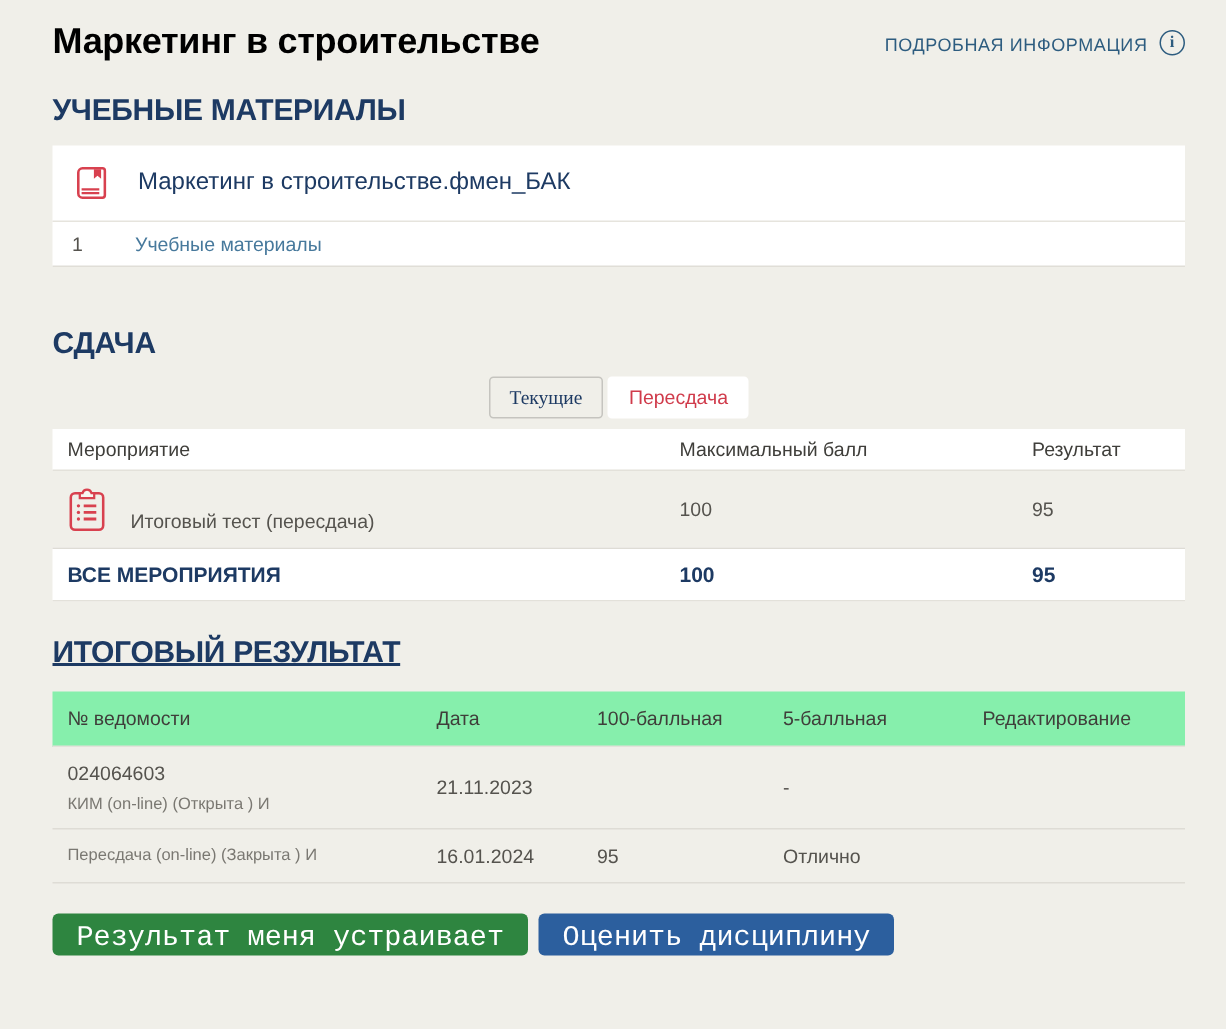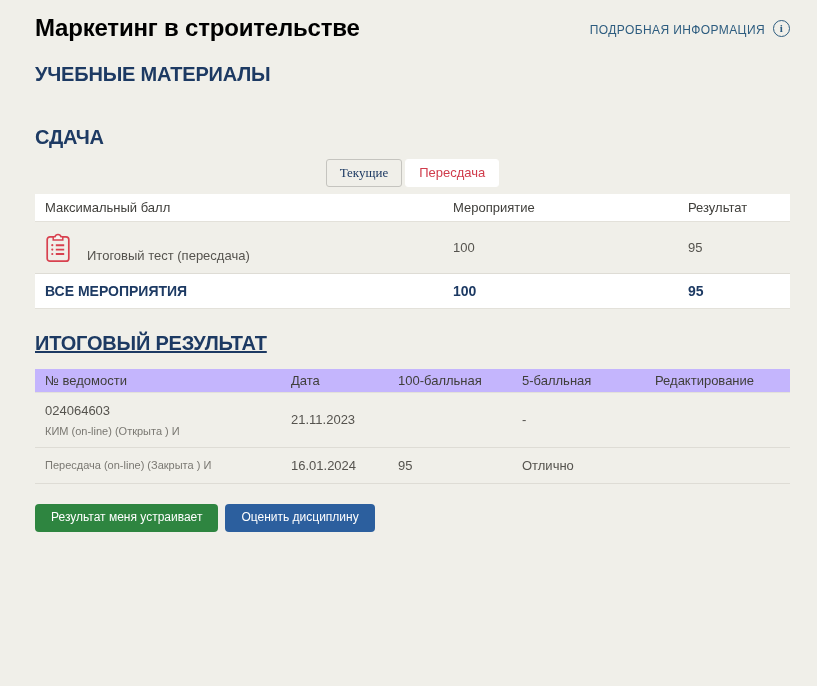--- a/index.html
+++ b/index.html
@@ -48,59 +48,73 @@
   .sd-grid { display: grid; grid-template-columns: 408px 235px 112px; align-items: center; }
   .sd-header { background: #fff; height: 28px; border-bottom: 1px solid #e3e1da; font-size: 13px; color: #3f3e3a; }
   .sd-cell { padding-left: 10px; }
   .sd-row { padding: 10px 0; font-size: 13px; color: #55534e; }
   .sd-event { display: flex; align-items: flex-end; gap: 16px; padding-left: 10px; }
   .sd-total { background: #fff; height: 36px; border-top: 1px solid #dedcd5; border-bottom: 1px solid #e3e1da; font-size: 14px; font-weight: bold; color: #1d3a63; }
 
   
   .fr-table { margin-top: 14px; }
   .fr-grid { display: grid; grid-template-columns: 246px 107px 124px 133px 145px; align-items: center; }
-  .fr-header { background: #c4b5fd; height: 24px; border-bottom: 1px solid #e3e1da; font-size: 13px; color: #3f3e3a; }
+  .fr-header { background: #86efac; height: 37px; border-bottom: 1px solid #e3e1da; font-size: 13px; color: #3f3e3a; }
   .fr-cell { padding-left: 10px; }
   .fr-row { padding: 10px 0; border-bottom: 1px solid #dedcd5; font-size: 13px; color: #55534e; }
   .fr-sheet-num { font-size: 13px; color: #55534e; margin-bottom: 7px; }
   .fr-sheet-type { font-size: 11px; color: #7a7872; }
 
   
   .actions { margin-top: 20px; display: flex; gap: 7px; }
-  .btn { border: none; border-radius: 4px; color: #fff; font-family: Liberation Sans, sans-serif; font-size: 12px; padding: 6px 16px; cursor: pointer; line-height: 1.1; height: 28px; }
+  .btn { border: none; border-radius: 4px; color: #fff; font-family: Liberation Mono, monospace; font-size: 19px; padding: 6px 16px; cursor: pointer; line-height: 1.1; height: 28px; }
   .btn-green { background: #2e8540; }
   .btn-blue { background: #2c5f9e; }
 
   .icon-svg { flex: 0 0 auto; display: block; }
 </style>
 </head>
 <body>
 
 <div class="page">
 
   <header class="page-header">
     <h1 class="page-title">Маркетинг в строительстве</h1>
     <a class="details-link">
       <span>ПОДРОБНАЯ ИНФОРМАЦИЯ</span>
       <span class="info-icon">i</span>
     </a>
   </header>
 
   <h2 class="section-heading materials-heading">УЧЕБНЫЕ МАТЕРИАЛЫ</h2>
+  <div class="materials-card">
+    <div class="card-head">
+      <svg class="icon-svg" width="27" height="26" viewBox="0 0 27 26">
+        <path d="M7 3.2 h13.3 a1.6 1.6 0 0 1 1.6 1.6 v16.4 a1.6 1.6 0 0 1 -1.6 1.6 H7 a2.8 2.8 0 0 1 -2.8 -2.8 V6 A2.8 2.8 0 0 1 7 3.2 z" fill="none" stroke="#d8414f" stroke-width="1.7"></path>
+        <path d="M14.6 3.9 v6.2 l2.4 -1.9 2.4 1.9 V3.9 z" fill="#d8414f"></path>
+        <path d="M6.4 17.2 h11.8 M6.4 19.8 h11.8" fill="none" stroke="#d8414f" stroke-width="1.5"></path>
+      </svg>
+      <span class="card-title">Маркетинг в строительстве.фмен_БАК</span>
+    </div>
+    <div class="card-row">
+      <span class="row-num">1</span>
+      <a class="materials-link">Учебные материалы</a>
+    </div>
+  </div>
 
   <h2 class="section-heading sdacha-heading">СДАЧА</h2>
   <div class="tabs">
     <button class="tab tab-inactive">Текущие</button>
     <button class="tab tab-active">Пересдача</button>
   </div>
 
   <div class="sd-table">
     <div class="sd-grid sd-header">
+      <div class="sd-cell">Мероприятие</div>
       <div class="sd-cell">Максимальный балл</div>
-      <div class="sd-cell">Мероприятие</div>
       <div class="sd-cell">Результат</div>
     </div>
     <div class="sd-grid sd-row">
       <div class="sd-event">
         <svg class="icon-svg" width="26" height="31" viewBox="0 0 26 31">
           <rect x="2.2" y="4.8" width="21.6" height="24.4" rx="2.8" fill="none" stroke="#d8414f" stroke-width="1.7"></rect>
           <path d="M10 4.8 a3.1 3.1 0 0 1 6 0 h1.8 v3.2 h-9.6 V4.8 z" fill="#f7f6f2" stroke="#d8414f" stroke-width="1.5"></path>
           <circle cx="7.3" cy="13.2" r="1.1" fill="#d8414f"></circle>
           <circle cx="7.3" cy="17.6" r="1.1" fill="#d8414f"></circle>
           <circle cx="7.3" cy="22" r="1.1" fill="#d8414f"></circle>

